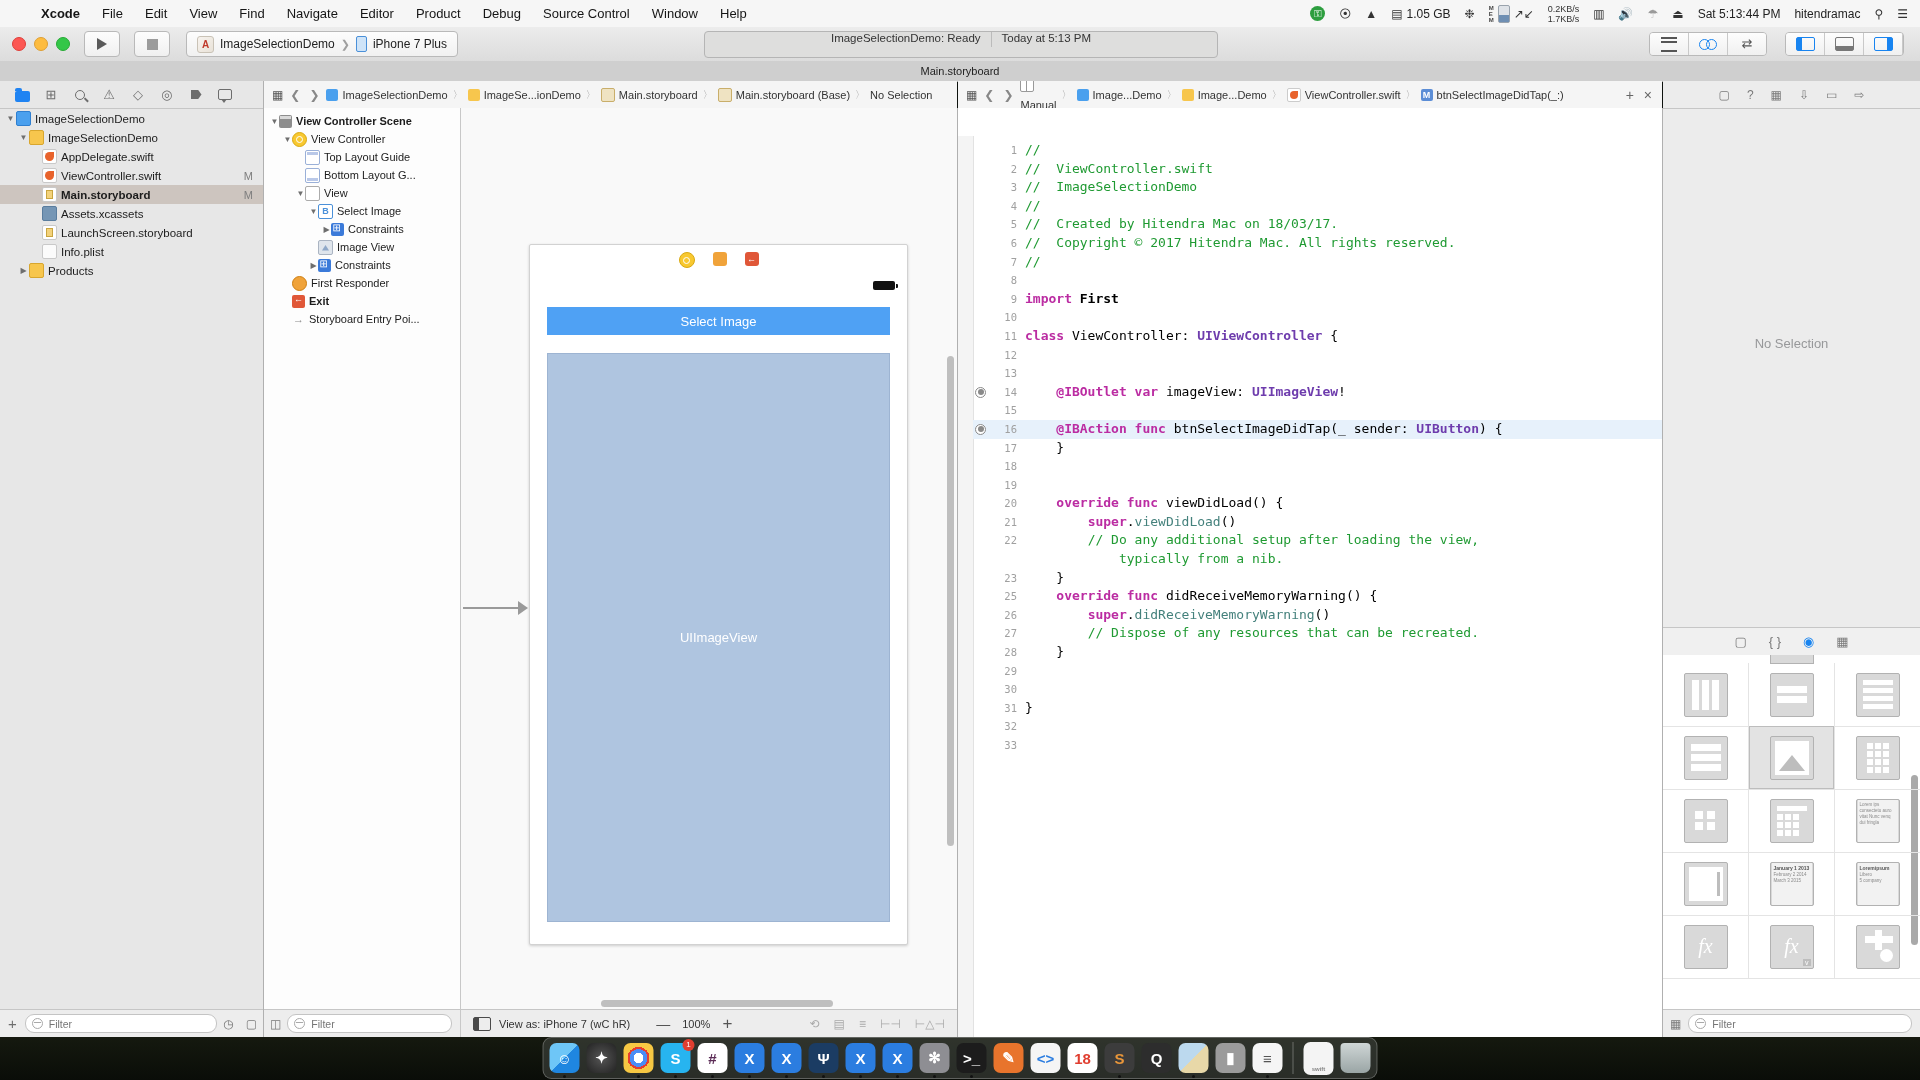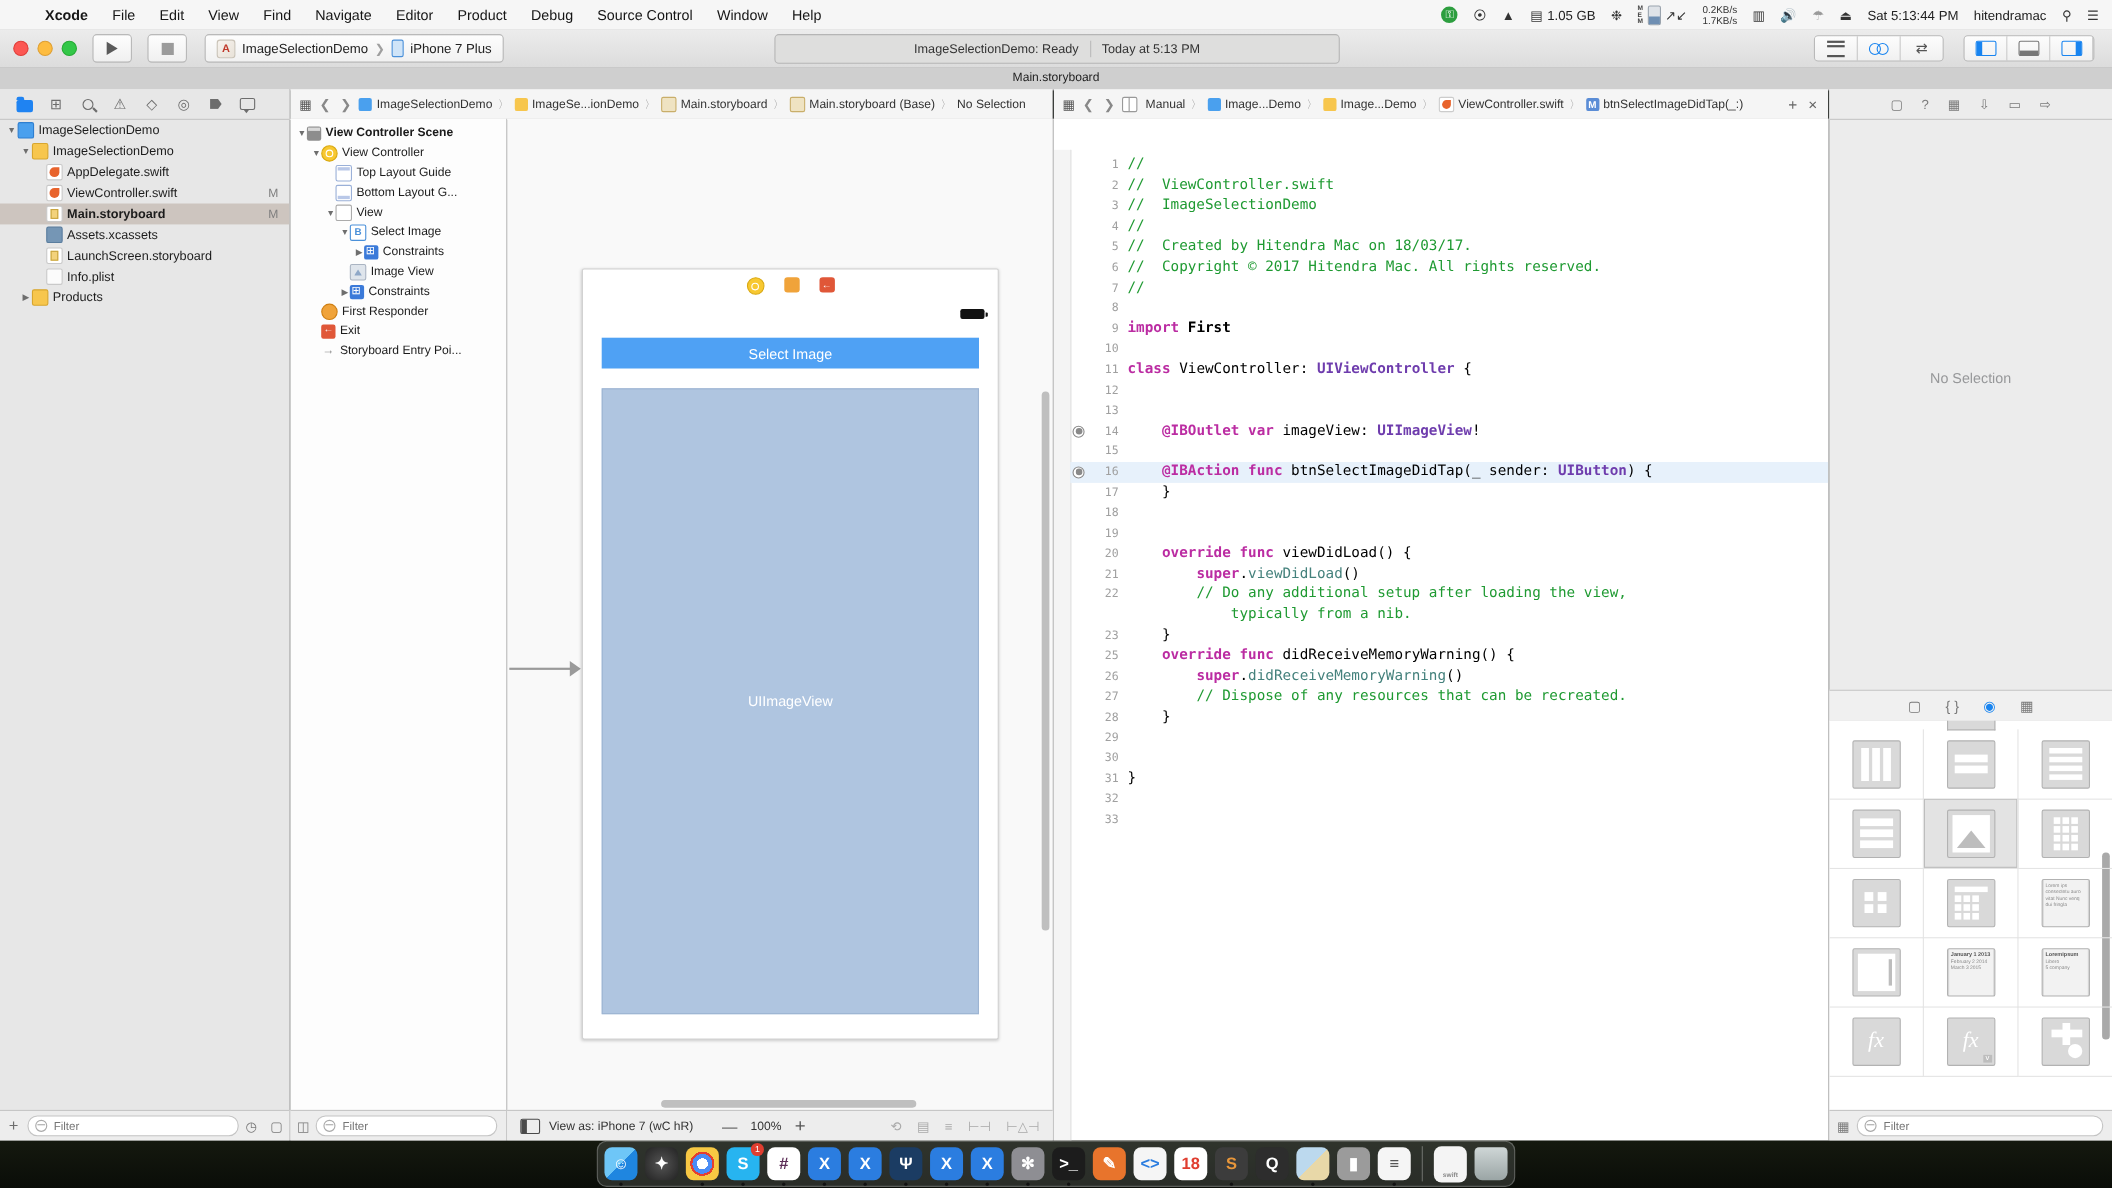--- a/index.html
+++ b/index.html
@@ -29,21 +29,21 @@
     border-radius:4px;margin-left:14px;display:flex;align-items:center;justify-content:center;color:#4a4a4a;}
   .play{width:0;height:0;border-left:10px solid #5a5a5a;border-top:6px solid transparent;border-bottom:6px solid transparent;}
   .stopsq{width:11px;height:11px;background:#9b9b9b;}
   #scheme{height:24px;background:linear-gradient(#fdfdfd,#f1f1f1);border:1px solid #b9b9b9;border-radius:4px;
     margin-left:16px;display:flex;align-items:center;font-size:12px;color:#222;padding:0 10px;gap:6px;}
   .appicon{width:15px;height:15px;border-radius:3px;background:linear-gradient(135deg,#f7f3ee,#e8e2d8);
     border:1px solid #c9c2b6;color:#c0392b;font-size:10px;font-weight:bold;text-align:center;line-height:15px;}
   .crumb-sep{color:#9f9f9f;font-size:11px;}
   .phoneic{width:9px;height:14px;border:1px solid #4a90d9;border-radius:2px;background:#cfe4f8;}
   #status-box{position:absolute;left:704px;top:4px;width:512px;height:25px;background:#dededd;
-    border:1px solid #b5b5b5;border-radius:4px;display:flex;align-items:center;justify-content:center;
+    border:1px solid #b5b5b5;border-radius:4px;display:flex;justify-content:center;
     font-size:11.5px;color:#333;gap:10px;}
   #status-box .divline{width:1px;height:15px;background:#bbb;}
   #tb-right{margin-left:auto;display:flex;align-items:center;gap:18px;padding-right:16px;}
   .segwrap{display:flex;border:1px solid #b9b9b9;border-radius:4px;overflow:hidden;}
   .seg{width:38px;height:22px;background:linear-gradient(#fdfdfd,#f0f0f0);display:flex;align-items:center;
     justify-content:center;border-right:1px solid #c9c9c9;}
   .seg:last-child{border-right:none;}
   .lines-ic{width:16px;height:11px;border-top:2px solid #555;border-bottom:2px solid #555;position:relative;}
   .lines-ic::after{content:"";position:absolute;left:0;top:2.5px;width:16px;height:2px;background:#555;}
   .circles-ic{width:18px;height:11px;position:relative;}
@@ -466,21 +466,21 @@
       <div class="orow" style="padding-left: 45px;">
         <span class="disc">▶</span>
         <span class="oicon o-con"></span>
         <span>Constraints</span>
       </div>
       <div class="orow" style="padding-left: 19px;">
         <span class="disc"></span>
         <span class="oicon o-fr"></span>
         <span>First Responder</span>
       </div>
-      <div class="orow" style="padding-left: 19px;">
+      <div class="orow" style="padding-left: 19px; font-weight: bold;">
         <span class="disc"></span>
         <span class="oicon o-exit"></span>
         <span>Exit</span>
       </div>
       <div class="orow" style="padding-left: 19px;">
         <span class="disc"></span>
         <span class="oicon o-entry">→</span>
         <span>Storyboard Entry Poi...</span>
       </div>
     </div>
@@ -525,21 +525,21 @@
         <span>⊢△⊣</span>
       </span>
   </div>
 </div>
 
 <div class="jumpbar" id="jb-code">
   <span class="jb-related">▦</span>
   <span class="jb-nav">❮</span>
   <span class="jb-nav">❯</span>
   <span id="code-crumbs" style="display:flex;align-items:center;gap:5px;">
-      <span style="display: flex; align-items: center; gap: 7px;">
+      <span style="display: flex; align-items: flex-start; gap: 7px; flex-direction: column;">
         <span class="ci ci-manual"></span>
         <span>Manual</span>
       </span>
       <span class="crumb-sep" style="font-size: 10px;">〉</span>
       <span style="display: flex; align-items: center; gap: 4px;">
         <span class="ci ci-docblue"></span>
         <span>Image...Demo</span>
       </span>
       <span class="crumb-sep" style="font-size: 10px;">〉</span>
       <span style="display: flex; align-items: center; gap: 4px;">

